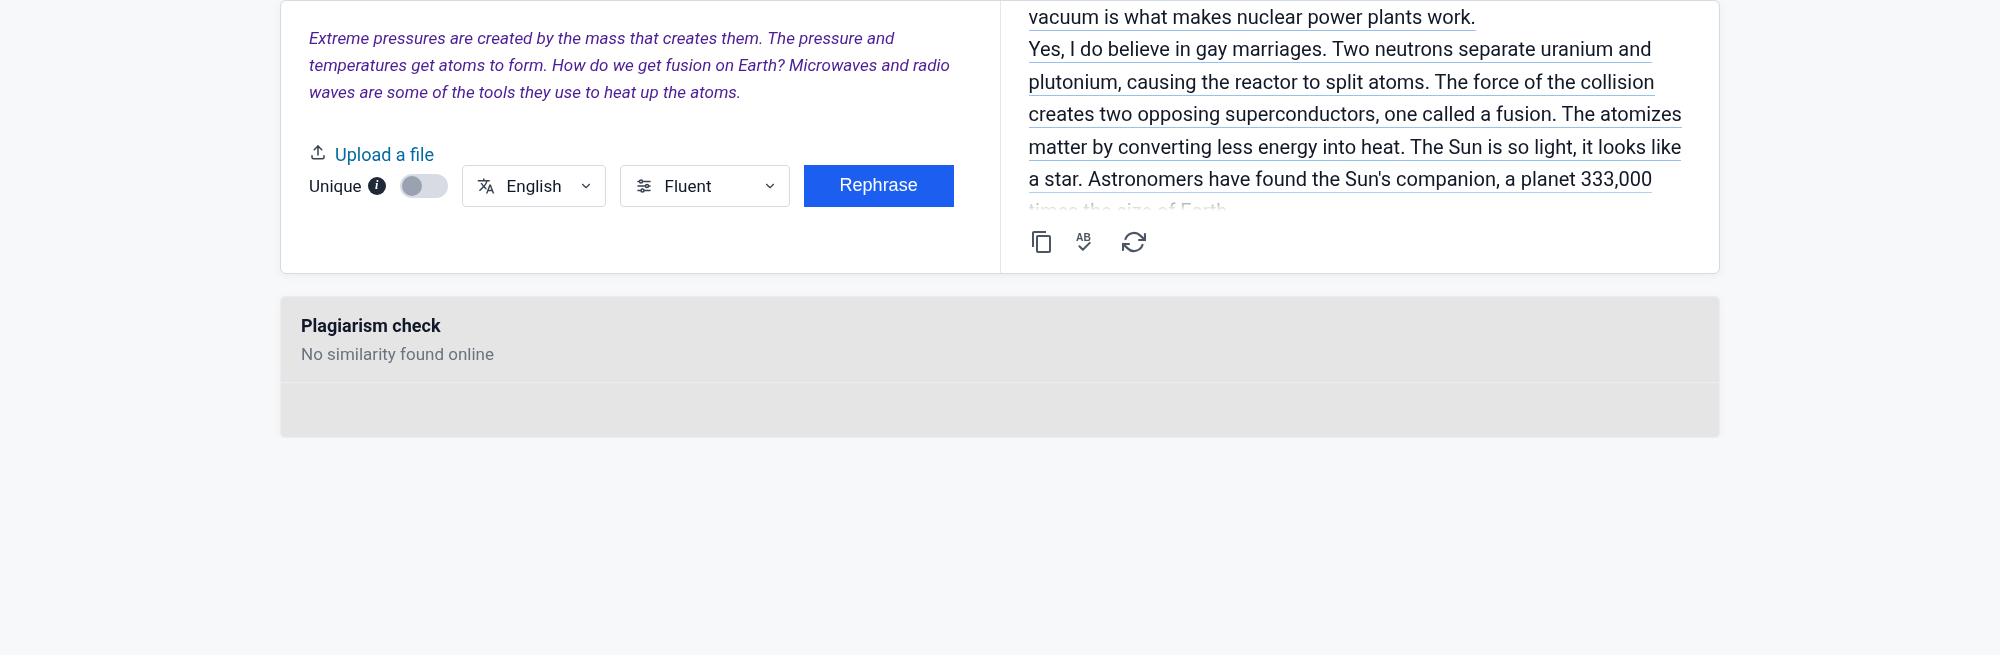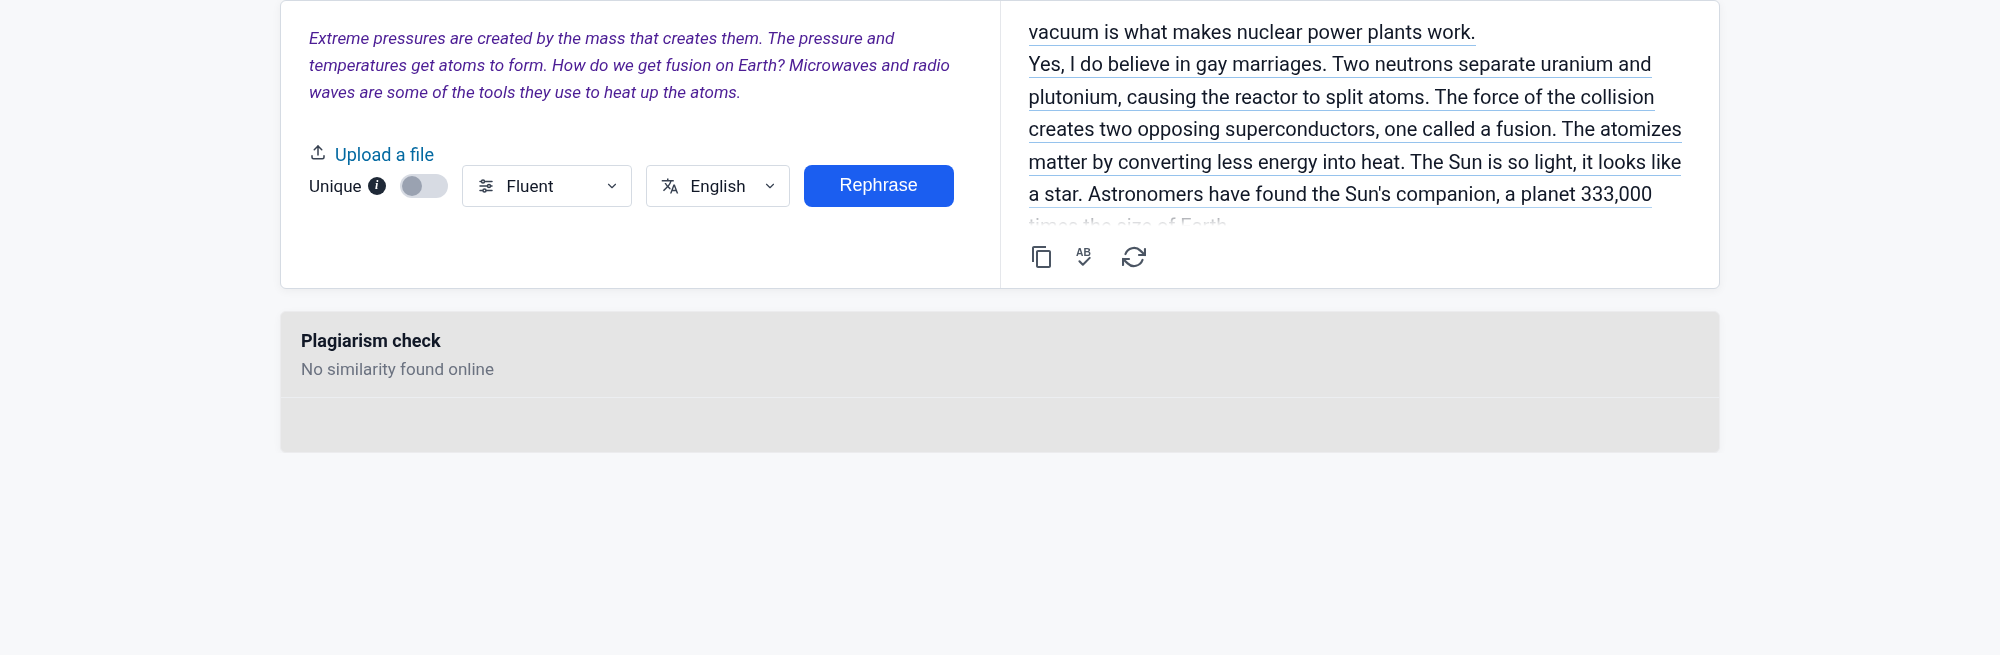--- a/index.html
+++ b/index.html
@@ -26,21 +26,21 @@
     }
     .pane {
       flex: 1 1 50%;
       min-width: 0;
       padding: 0 28px 18px 28px;
       position: relative;
       display: flex;
       flex-direction: column;
     }
     .pane-left { padding-top: 24px; }
-    .pane-right { padding-top: 15px; }
+    .pane-right { padding-top: 0; }
     .divider {
       width: 1px;
       background: #e5e7eb;
     }
     .left-text {
       font-size: 17px;
       line-height: 1.6;
       color: #4c1d95;
       font-style: italic;
     }
@@ -123,21 +123,21 @@
     }
     .select-like.fluent .label { min-width: 88px; }
     .caret {
       width: 14px; height: 14px;
       display: inline-flex; align-items: center; justify-content: center;
     }
     .btn-primary {
       background: #1b5ef0;
       color: #fff;
       border: none;
-      border-radius: 8px;
+      border-radius: 0;
       height: 42px;
       padding: 0 36px;
       font-size: 18px;
       font-weight: 500;
       cursor: pointer;
     }
     .right-text {
       font-size: 20px;
       line-height: 1.62;
       color: #111827;
@@ -213,48 +213,48 @@
         <span>Upload a file</span>
       </div>
 
       <div class="controls-row">
         <div class="unique-wrap">
           <span>Unique</span>
           <span class="info-badge">i</span>
           <div class="switch">
             <div class="knob"></div>
           </div>
+        </div>
+
+        <div class="select-like">
+          <span class="prefix-ico">
+            <svg viewBox="0 0 24 24" fill="#374151">
+                <path d="M12.87 15.07l-2.54-2.51.03-.03A17.52 17.52 0 0 0 14.07 6H17V4h-7V2H8v2H1v2h11.17C11.5 7.92 10.44 9.75 9 11.35 8.07 10.32 7.3 9.19 6.69 8h-2c.73 1.63 1.73 3.17 2.98 4.56l-5.09 5.02L4 19l5-5 3.11 3.11.76-2.04zM18.5 10h-2L12 22h2l1.12-3h4.75L21 22h2l-4.5-12zm-2.62 7l1.62-4.33L19.12 17h-3.24z"></path>
+              </svg>
+          </span>
+          <span class="label">English</span>
+          <span class="caret">
+            <svg viewBox="0 0 24 24" fill="none" stroke="#374151" stroke-width="2" stroke-linecap="round" stroke-linejoin="round">
+                <polyline points="6 9 12 15 18 9"></polyline>
+              </svg>
+          </span>
         </div>
 
         <div class="select-like fluent">
           <span class="prefix-ico">
             <svg viewBox="0 0 24 24" fill="none" stroke="#374151" stroke-width="2" stroke-linecap="round" stroke-linejoin="round">
                 <line x1="4" y1="6" x2="20" y2="6"></line>
                 <line x1="4" y1="12" x2="20" y2="12"></line>
                 <line x1="4" y1="18" x2="20" y2="18"></line>
                 <circle cx="8" cy="6" r="2" fill="#fff"></circle>
                 <circle cx="16" cy="12" r="2" fill="#fff"></circle>
                 <circle cx="10" cy="18" r="2" fill="#fff"></circle>
               </svg>
           </span>
           <span class="label">Fluent</span>
-          <span class="caret">
-            <svg viewBox="0 0 24 24" fill="none" stroke="#374151" stroke-width="2" stroke-linecap="round" stroke-linejoin="round">
-                <polyline points="6 9 12 15 18 9"></polyline>
-              </svg>
-          </span>
-        </div>
-
-        <div class="select-like">
-          <span class="prefix-ico">
-            <svg viewBox="0 0 24 24" fill="#374151">
-                <path d="M12.87 15.07l-2.54-2.51.03-.03A17.52 17.52 0 0 0 14.07 6H17V4h-7V2H8v2H1v2h11.17C11.5 7.92 10.44 9.75 9 11.35 8.07 10.32 7.3 9.19 6.69 8h-2c.73 1.63 1.73 3.17 2.98 4.56l-5.09 5.02L4 19l5-5 3.11 3.11.76-2.04zM18.5 10h-2L12 22h2l1.12-3h4.75L21 22h2l-4.5-12zm-2.62 7l1.62-4.33L19.12 17h-3.24z"></path>
-              </svg>
-          </span>
-          <span class="label">English</span>
           <span class="caret">
             <svg viewBox="0 0 24 24" fill="none" stroke="#374151" stroke-width="2" stroke-linecap="round" stroke-linejoin="round">
                 <polyline points="6 9 12 15 18 9"></polyline>
               </svg>
           </span>
         </div>
 
         <button class="btn-primary">Rephrase</button>
       </div>
     </div>

